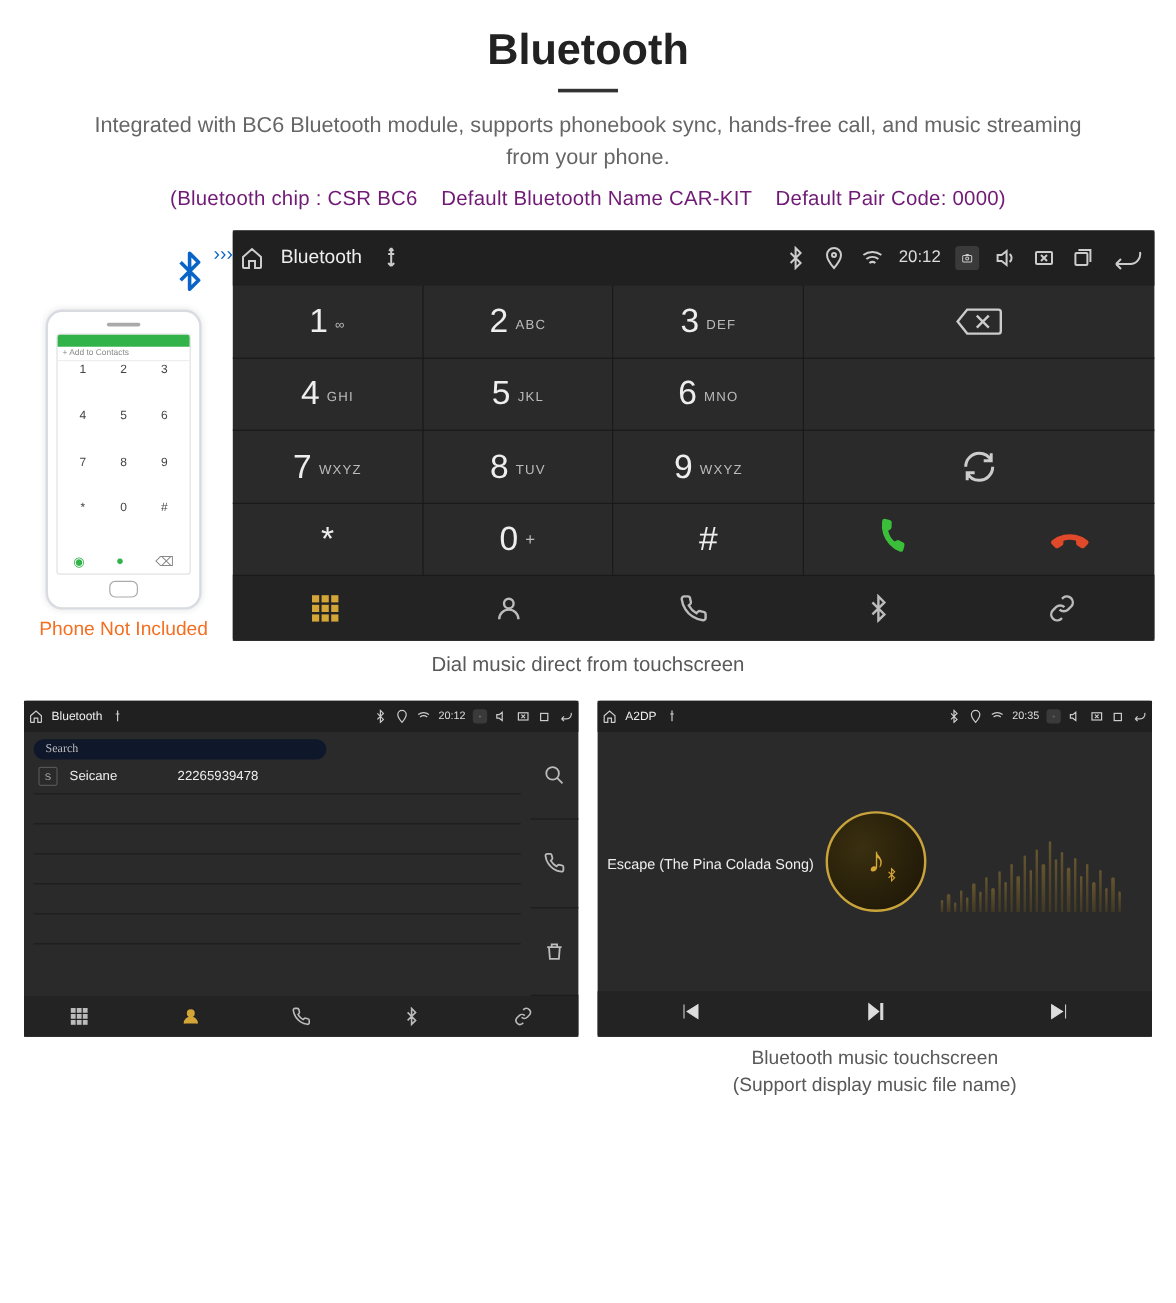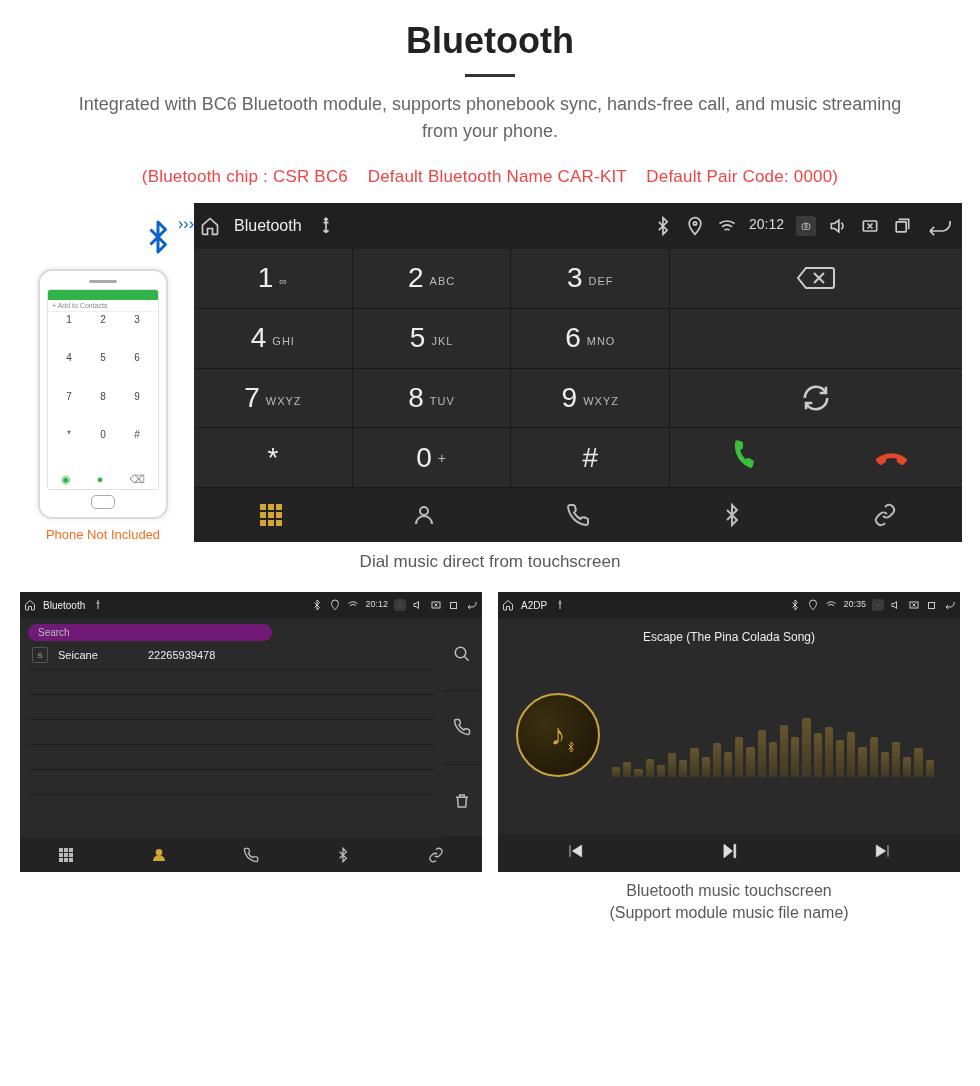--- a/index.html
+++ b/index.html
@@ -27,23 +27,23 @@
   }
   .subtitle {
     font-size: 18px;
     color: #666;
     text-align: center;
     line-height: 1.5;
     padding: 0 60px;
   }
   .specs {
     font-size: 17px;
-    color: #ef4444;
+    color: #701a75;
     text-align: center;
-    margin-top: 22px;
+    margin-top: 11px;
     letter-spacing: .2px;
   }
 
   
   .main-row {
     display: flex;
     margin-top: 16px;
     gap: 0;
   }
   .phone-col {
@@ -105,21 +105,21 @@
   .phone-actions {
     height: 20px;
     display: flex;
     justify-content: space-around;
     align-items: center;
     font-size: 11px;
   }
   .phone-actions .call { color: #32b34a; }
   .phone-actions .vm   { color: #32b34a; }
   .phone-home { width: 24px; height: 14px; border: 1px solid #aaa; border-radius: 5px; margin-top: 5px; }
-  .phone-caption { font-size: 13px; color: #f36f21; margin-top: 8px; }
+  .phone-caption { font-size: 16px; color: #f36f21; margin-top: 8px; }
 
   
   .panel {
     background: #2a2a2a;
     color: #ddd;
     border-radius: 2px;
     display: flex;
     flex-direction: column;
   }
   .main-panel {
@@ -217,26 +217,27 @@
   .small-panel {
     flex: 1;
     height: 280px;
   }
   .contacts-body {
     flex: 1;
     display: flex;
   }
   .contacts-list { flex: 1; padding: 6px 8px; }
   .search-box {
-    background: #701a75;
+    background: #0f172a;
     border-radius: 10px;
     color: #bbb;
     font-size: 10px;
     padding: 3px 10px;
     width: 60%;
+    font-family: Liberation Serif, serif;
   }
   .contact-row {
     display: flex;
     align-items: center;
     padding: 6px 4px;
     border-bottom: 1px solid #1d1d1d;
     font-size: 11px;
     gap: 10px;
   }
   .contact-row .avatar {
@@ -253,21 +254,21 @@
   }
   .contacts-actions .act {
     flex: 1; display: flex; align-items: center; justify-content: center;
     border-bottom: 1px solid #1d1d1d;
   }
   .contacts-actions svg { width: 18px; height: 18px; stroke: #bbb; fill: none; stroke-width: 2; }
 
   .music-body {
     flex: 1;
     display: flex;
-    flex-direction: column;
+    flex-direction: row;
     align-items: center;
     position: relative;
     padding: 8px;
     text-align: right;
   }
   .song-title { color: #eee; font-size: 12px; margin-top: 4px; }
   .music-center {
     flex: 1;
     width: 100%;
     display: flex;
@@ -801,17 +802,17 @@
         <span><svg viewBox="0 0 24 24">
               <path d="M6 4l10 8L6 20zM18 4h2v16h-2z"></path>
             </svg></span>
         <span><svg viewBox="0 0 24 24">
               <path d="M18 5v14M4 5l11 7L4 19z"></path>
             </svg></span>
       </div>
     </div>
     <div class="small-caption">
       <span>Bluetooth music touchscreen</span><br>
-      <span>(Support module music file name)</span>
+      <span>(Support display music file name)</span>
     </div>
   </div>
 
 </div>
 
 </body></html>

